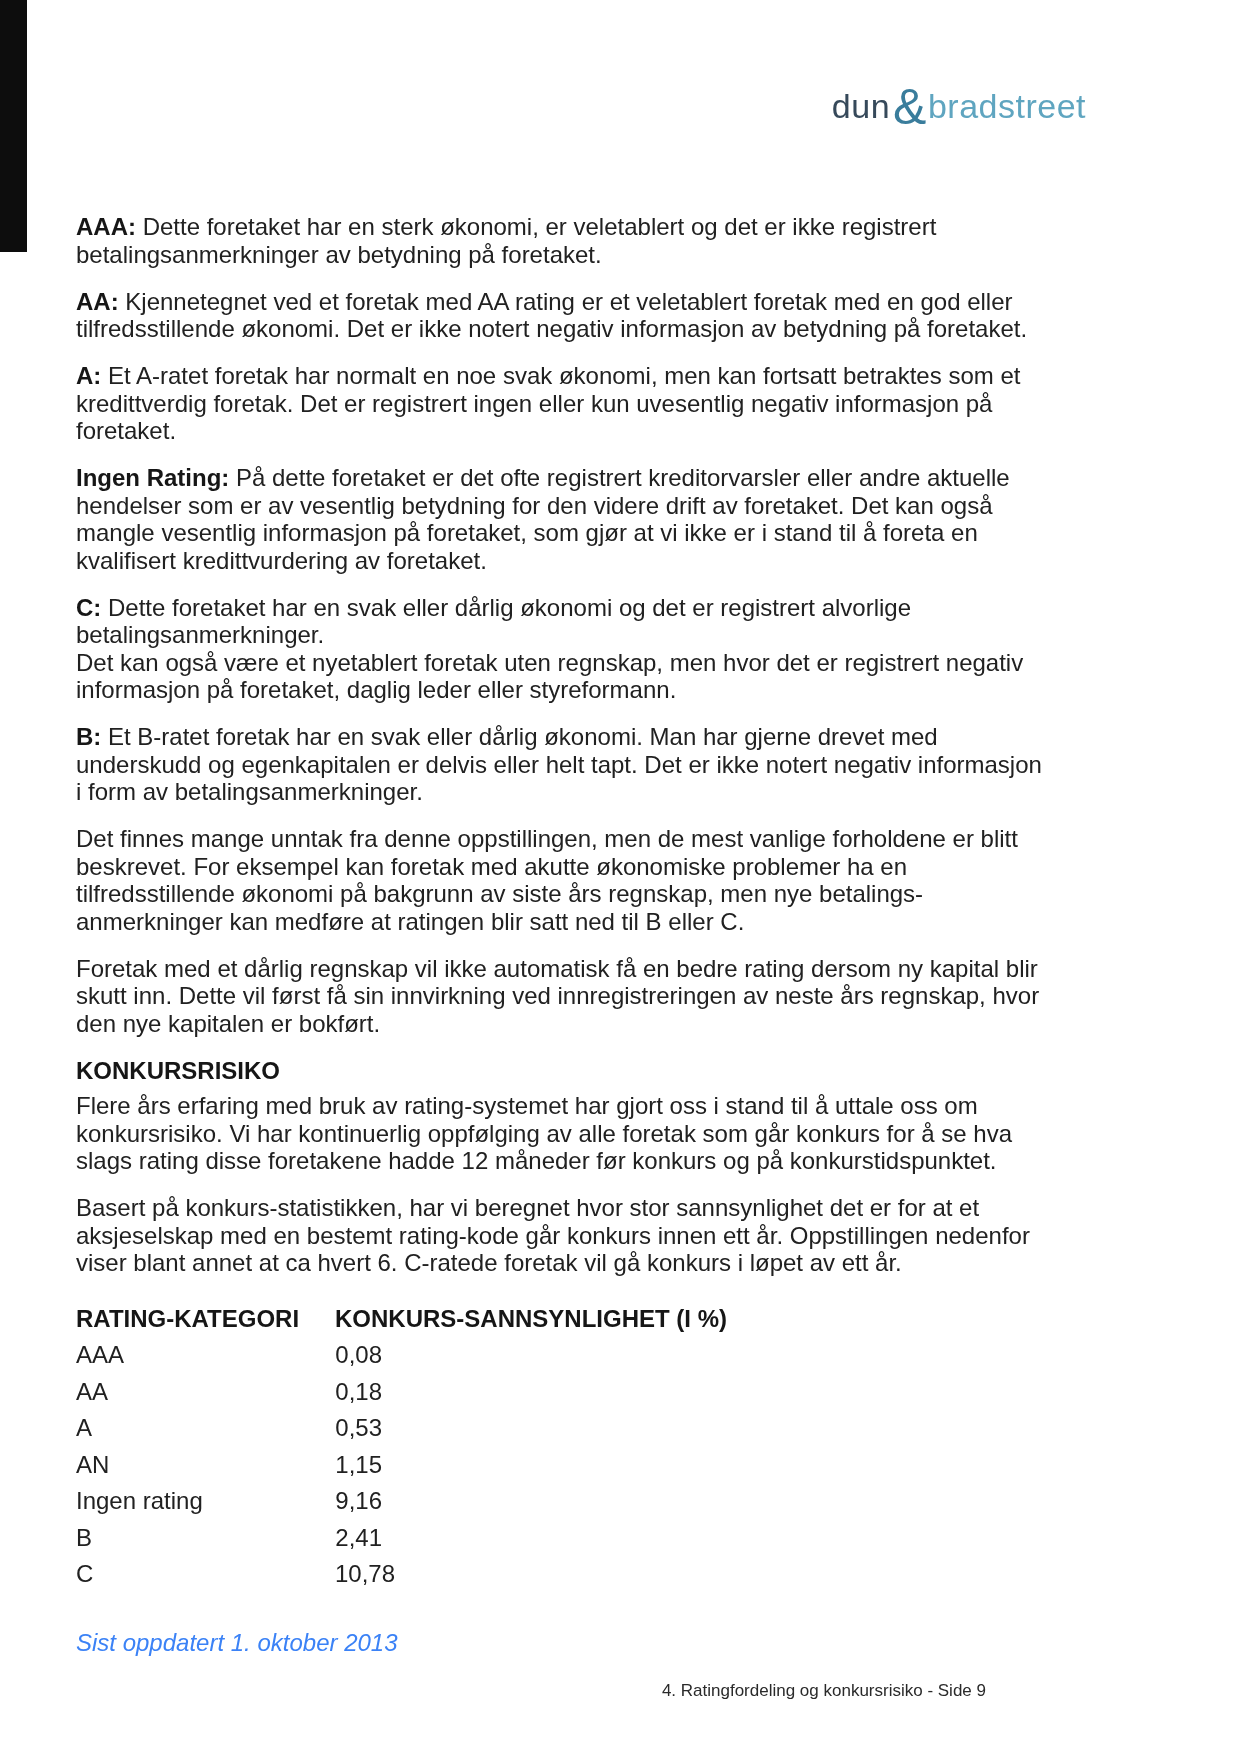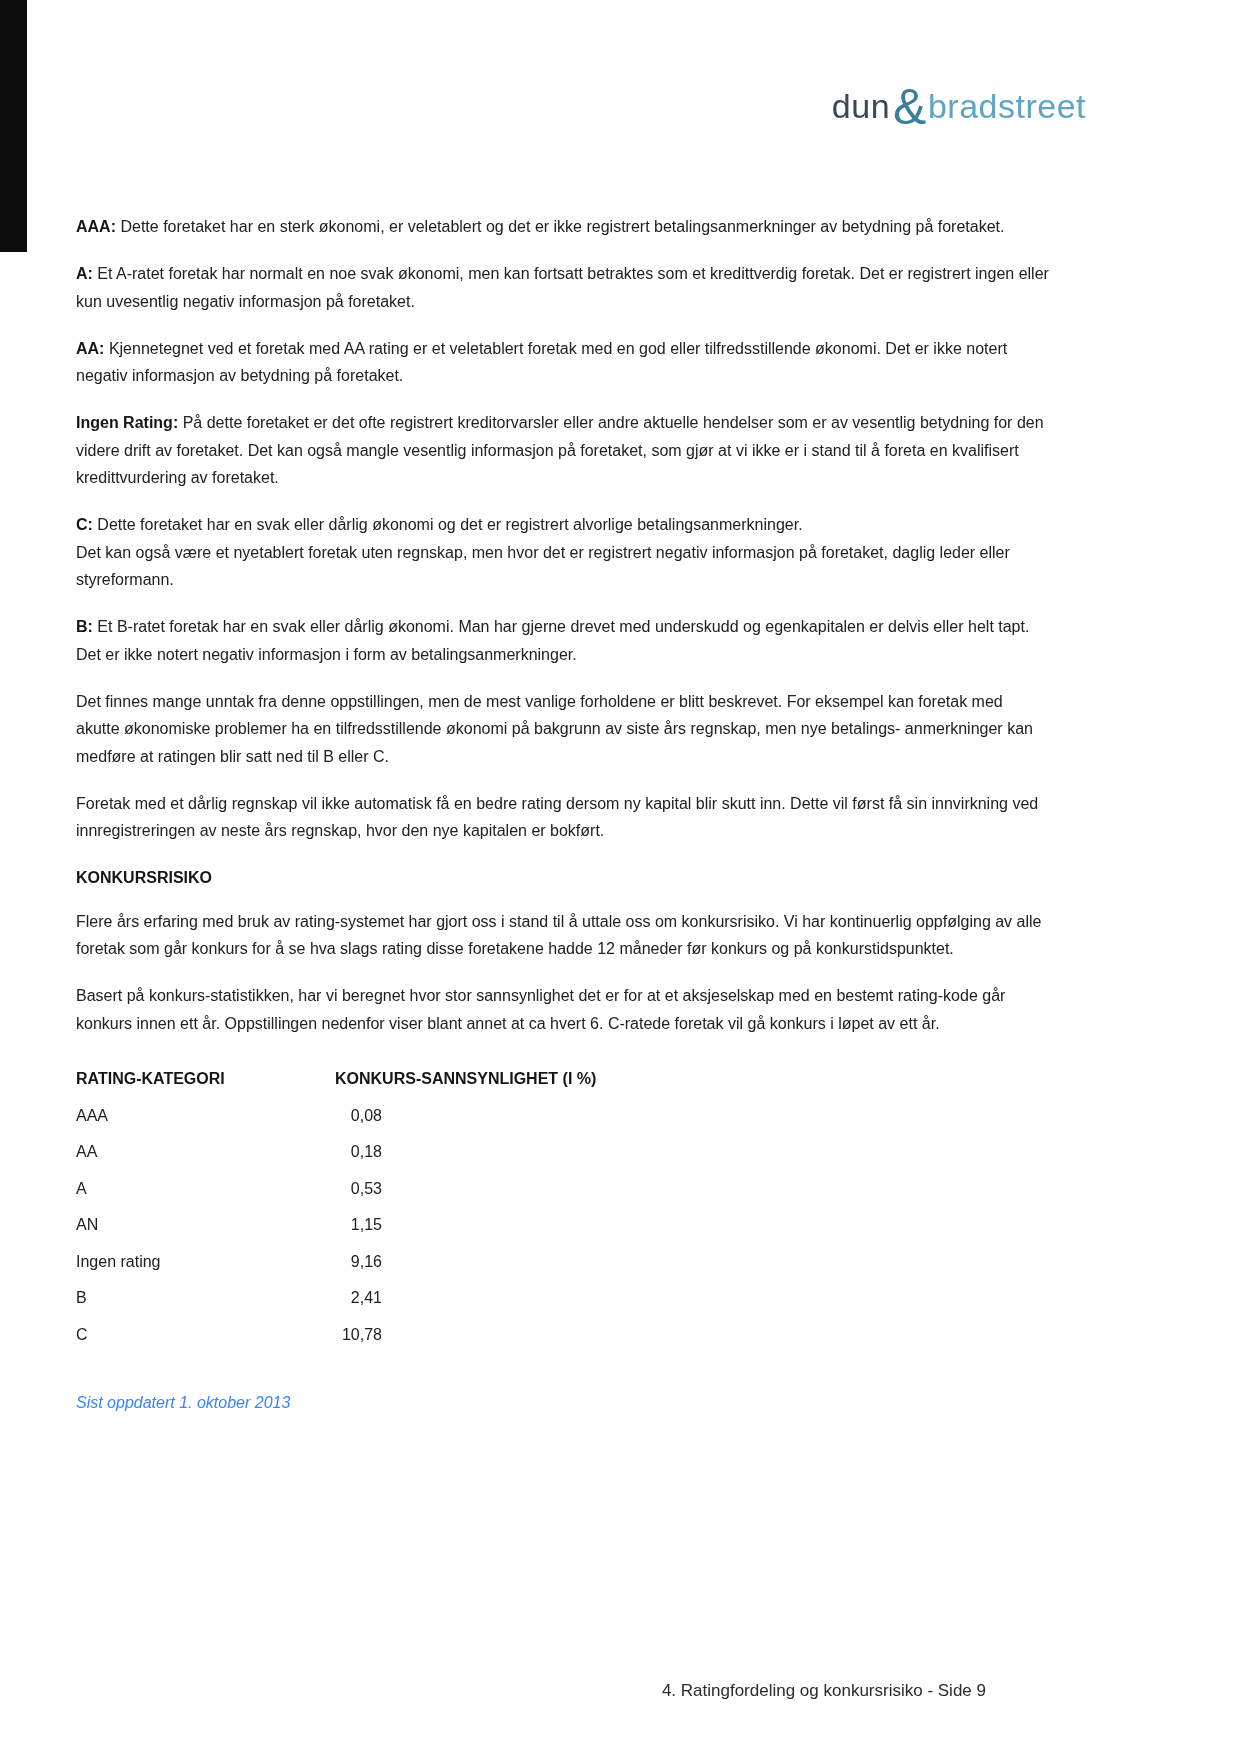--- a/index.html
+++ b/index.html
@@ -51,40 +51,40 @@
     margin: 0 1px 0 3px;
   }
   .logo-bradstreet {
     font-size: 34px;
   }
   .content {
     position: absolute;
     left: 76px;
     top: 213px;
     width: 974px;
-    font-size: 16px;
+    font-size: 24px;
     line-height: 27.5px;
   }
   .para {
     margin: 0 0 19.5px 0;
   }
   .para .ptext {
     white-space: pre-line;
   }
   .para strong {
     font-weight: bold;
     color: #161616;
   }
   .section-heading {
     font-weight: bold;
     color: #161616;
     margin: 0;
   }
   .after-heading {
-    margin-top: 16px;
+    margin-top: 8px;
   }
   .ratingtable {
     margin-top: 24px;
     line-height: 36.5px;
   }
   .trow {
     display: flex;
   }
   .tcell-cat {
     width: 259px;
@@ -123,23 +123,23 @@
   <div class="scan-bar"></div>
 
   <div class="logo">
     <span class="logo-dun" style="color: rgb(54, 73, 90);">dun</span><span class="logo-amp" style="color: rgb(58, 125, 156);">&amp;</span><span class="logo-bradstreet" style="color: rgb(95, 165, 192);">bradstreet</span>
   </div>
 
   <div class="content">
 
     <p class="para"><strong>AAA:</strong> <span class="ptext">Dette foretaket har en sterk økonomi, er veletablert og det er ikke registrert betalingsanmerkninger av betydning på foretaket.</span></p>
 
+    <p class="para"><strong>AA:</strong> <span class="ptext">Kjennetegnet ved et foretak med AA rating er et veletablert foretak med en god eller tilfredsstillende økonomi. Det er ikke notert negativ informasjon av betydning på foretaket.</span></p>
+
     <p class="para"><strong>A:</strong> <span class="ptext">Et A-ratet foretak har normalt en noe svak økonomi, men kan fortsatt betraktes som et kredittverdig foretak. Det er registrert ingen eller kun uvesentlig negativ informasjon på foretaket.</span></p>
-
-    <p class="para"><strong>AA:</strong> <span class="ptext">Kjennetegnet ved et foretak med AA rating er et veletablert foretak med en god eller tilfredsstillende økonomi. Det er ikke notert negativ informasjon av betydning på foretaket.</span></p>
 
 
     <p class="para"><strong>Ingen Rating:</strong> <span class="ptext">På dette foretaket er det ofte registrert kreditorvarsler eller andre aktuelle hendelser som er av vesentlig betydning for den videre drift av foretaket. Det kan også mangle vesentlig informasjon på foretaket, som gjør at vi ikke er i stand til å foreta en kvalifisert kredittvurdering av foretaket.</span></p>
 
     <p class="para"><strong>C:</strong> <span class="ptext">Dette foretaket har en svak eller dårlig økonomi og det er registrert alvorlige betalingsanmerkninger.
 Det kan også være et nyetablert foretak uten regnskap, men hvor det er registrert negativ informasjon på foretaket, daglig leder eller styreformann.</span></p>
 
     <p class="para"><strong>B:</strong> <span class="ptext">Et B-ratet foretak har en svak eller dårlig økonomi. Man har gjerne drevet med underskudd og egenkapitalen er delvis eller helt tapt. Det er ikke notert negativ informasjon i form av betalingsanmerkninger.</span></p>
 
     <p class="para"><span class="ptext">Det finnes mange unntak fra denne oppstillingen, men de mest vanlige forholdene er blitt beskrevet. For eksempel kan foretak med akutte økonomiske problemer ha en tilfredsstillende økonomi på bakgrunn av siste års regnskap, men nye betalings- anmerkninger kan medføre at ratingen blir satt ned til B eller C.</span></p>

